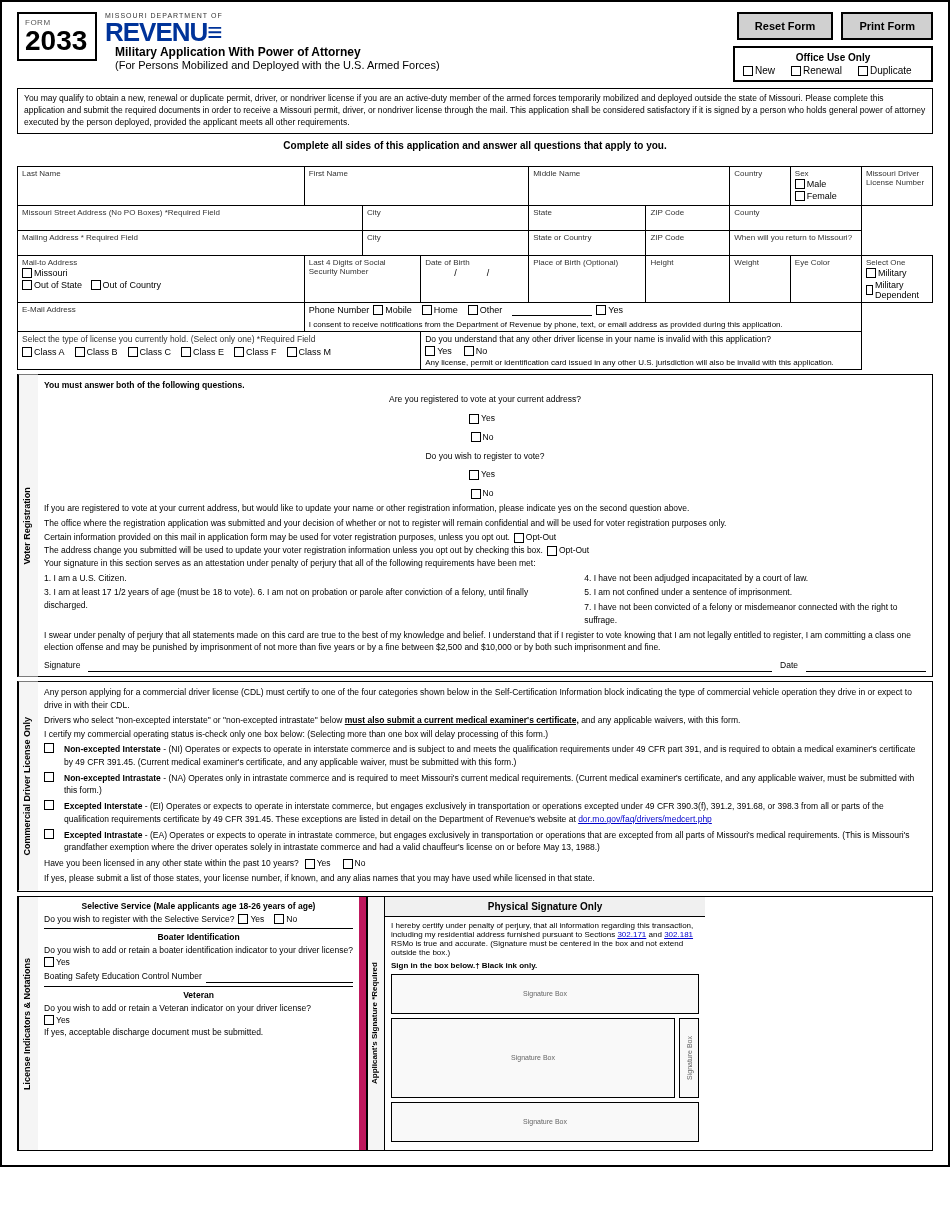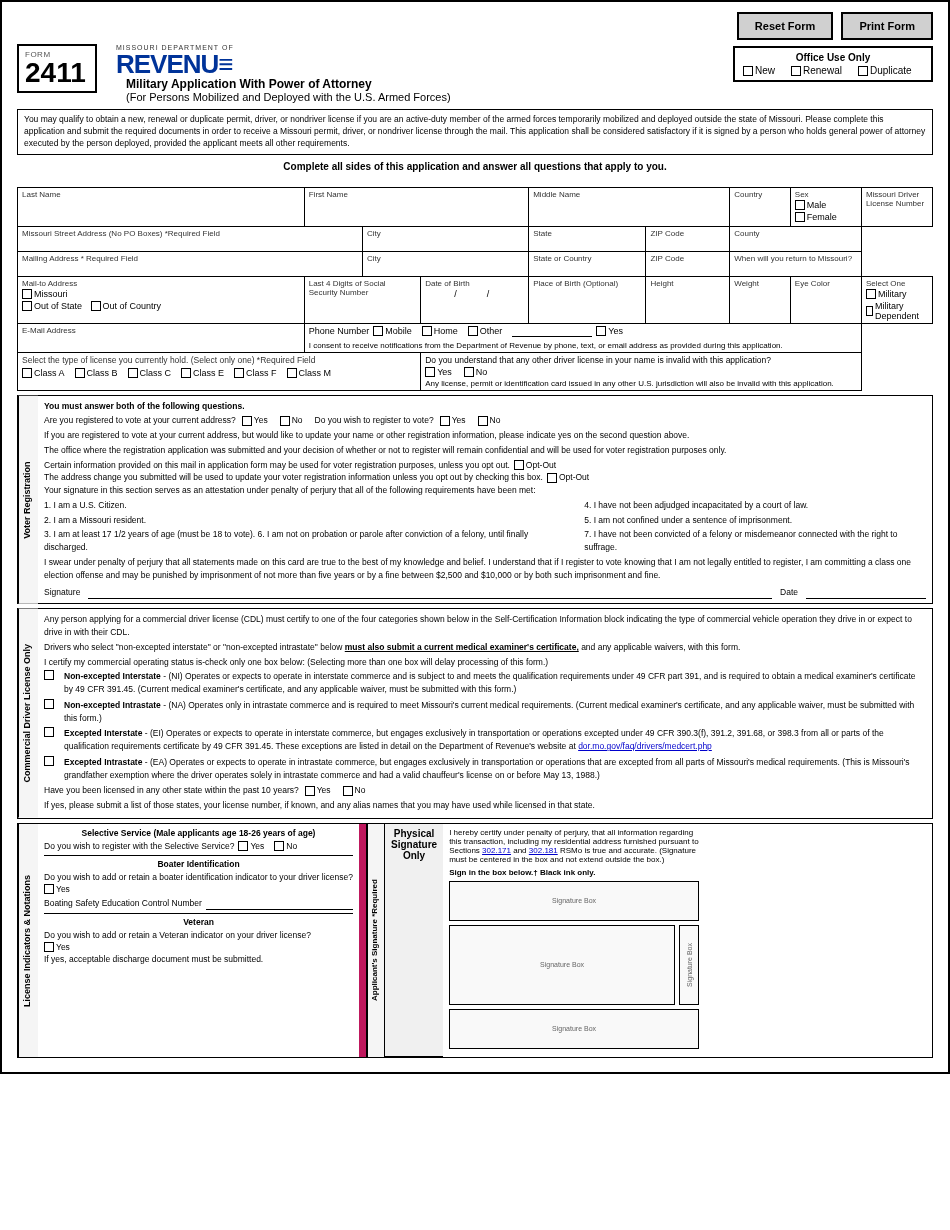--- a/index.html
+++ b/index.html
@@ -20,22 +20,21 @@
     
     .header {
       display: flex;
       align-items: flex-start;
       justify-content: space-between;
       margin-bottom: 6px;
     }
     .header-left {
       display: flex;
       align-items: flex-start;
-      gap: 19px;
-      margin-top: 32px;
+      gap: 8px;
     }
     .form-logo {
       border: 2px solid #000;
       padding: 4px 6px;
       min-width: 80px;
     }
     .form-number {
       font-size: 28px;
       font-weight: bold;
       line-height: 1;
@@ -247,21 +246,21 @@
   </style>
 </head>
 <body>
 
 <div class="page">
 
   <div class="header">
     <div class="header-left">
       <div class="form-logo">
         <div class="form-label">Form</div>
-        <div class="form-number">2411</div>
+        <div class="form-number">2033</div>
       </div>
       <div>
         <div class="revenue-logo">
           <span class="mo-dept">MISSOURI DEPARTMENT OF</span>
           <span class="revenue-text">REVENU<span style="color:#003399;">≡</span></span>
         </div>
         <div class="form-title-area">
           <div class="form-title">Military Application With Power of Attorney</div>
           <div class="form-subtitle">(For Persons Mobilized and Deployed with the U.S. Armed Forces)</div>
         </div>
@@ -520,21 +519,21 @@
         <span style="font-size:8px;display:block;margin-top:2px;">Any license, permit or identification card issued in any other U.S. jurisdiction will also be invalid with this application.</span>
       </td>
     </tr>
   </tbody>
     </table>
 
   <div class="side-label-section" style="margin-top:4px;">
     <div class="side-label">Voter Registration</div>
     <div class="section-content">
       <p class="bold">You must answer both of the following questions.</p>
-      <div style="display:flex;align-items:center;gap:6px;margin-bottom:2px;">
+      <div style="display:flex;align-items:center;gap:6px;margin-bottom:2px;flex-direction:column;">
         <span>Are you registered to vote at your current address?</span>
         <label class="inline-check">
           <span class="checkbox"></span>
           <span>Yes</span>
         </label>
         <label class="inline-check">
           <span class="checkbox"></span>
           <span>No</span>
         </label>
         <span>Do you wish to register to vote?</span>
@@ -560,21 +559,20 @@
         <span>The address change you submitted will be used to update your voter registration information unless you opt out by checking this box.</span>
         <label class="inline-check">
           <span class="checkbox"></span>
           <span>Opt-Out</span>
         </label>
       </div>
       <p>Your signature in this section serves as an attestation under penalty of perjury that all of the following requirements have been met:</p>
       <div style="display:flex;gap:20px;">
         <div>
           <p>1. I am a U.S. Citizen.</p>
-          <p>2. I am a Missouri resident.</p>
           <p>3. I am at least 17 1/2 years of age (must be 18 to vote). 6. I am not on probation or parole after conviction of a felony, until finally discharged.</p>
         </div>
         <div>
           <p>4. I have not been adjudged incapacitated by a court of law.</p>
           <p>5. I am not confined under a sentence of imprisonment.</p>
           <p>7. I have not been convicted of a felony or misdemeanor connected with the right to suffrage.</p>
         </div>
       </div>
       <p>I swear under penalty of perjury that all statements made on this card are true to the best of my knowledge and belief. I understand that if I register to vote knowing that I am not legally entitled to register, I am committing a class one election offense and may be punished by imprisonment of not more than five years or by a fine between $2,500 and $10,000 or by both such imprisonment and fine.</p>
       <div class="signature-row">
@@ -688,21 +686,21 @@
           </label>
         </div>
         <p style="margin-top:2px;">If yes, acceptable discharge document must be submitted.</p>
       </div>
     </div>
 
     <div style="display:flex;border-left:1px solid #000;">
       <div class="applicant-side-label">
         <span>Applicant's Signature *Required</span>
       </div>
-      <div style="display:flex;flex-direction:row;width:320px;">
+      <div style="display:flex;flex-direction:column;width:320px;">
         <div style="border-bottom:1px solid #000;padding:4px 6px;background:#f0f0f0;">
           <p class="bold" style="text-align:center;">Physical Signature Only</p>
         </div>
         <div style="padding:4px 6px;font-size:8px;">
           <p>
             <span>I hereby certify under penalty of perjury, that all information regarding this transaction, including my residential address furnished pursuant to Sections</span>
             <span class="link">302.171</span>
             <span>and</span>
             <span class="link">302.181</span>
             <span>RSMo is true and accurate. (Signature must be centered in the box and not extend outside the box.)</span>

